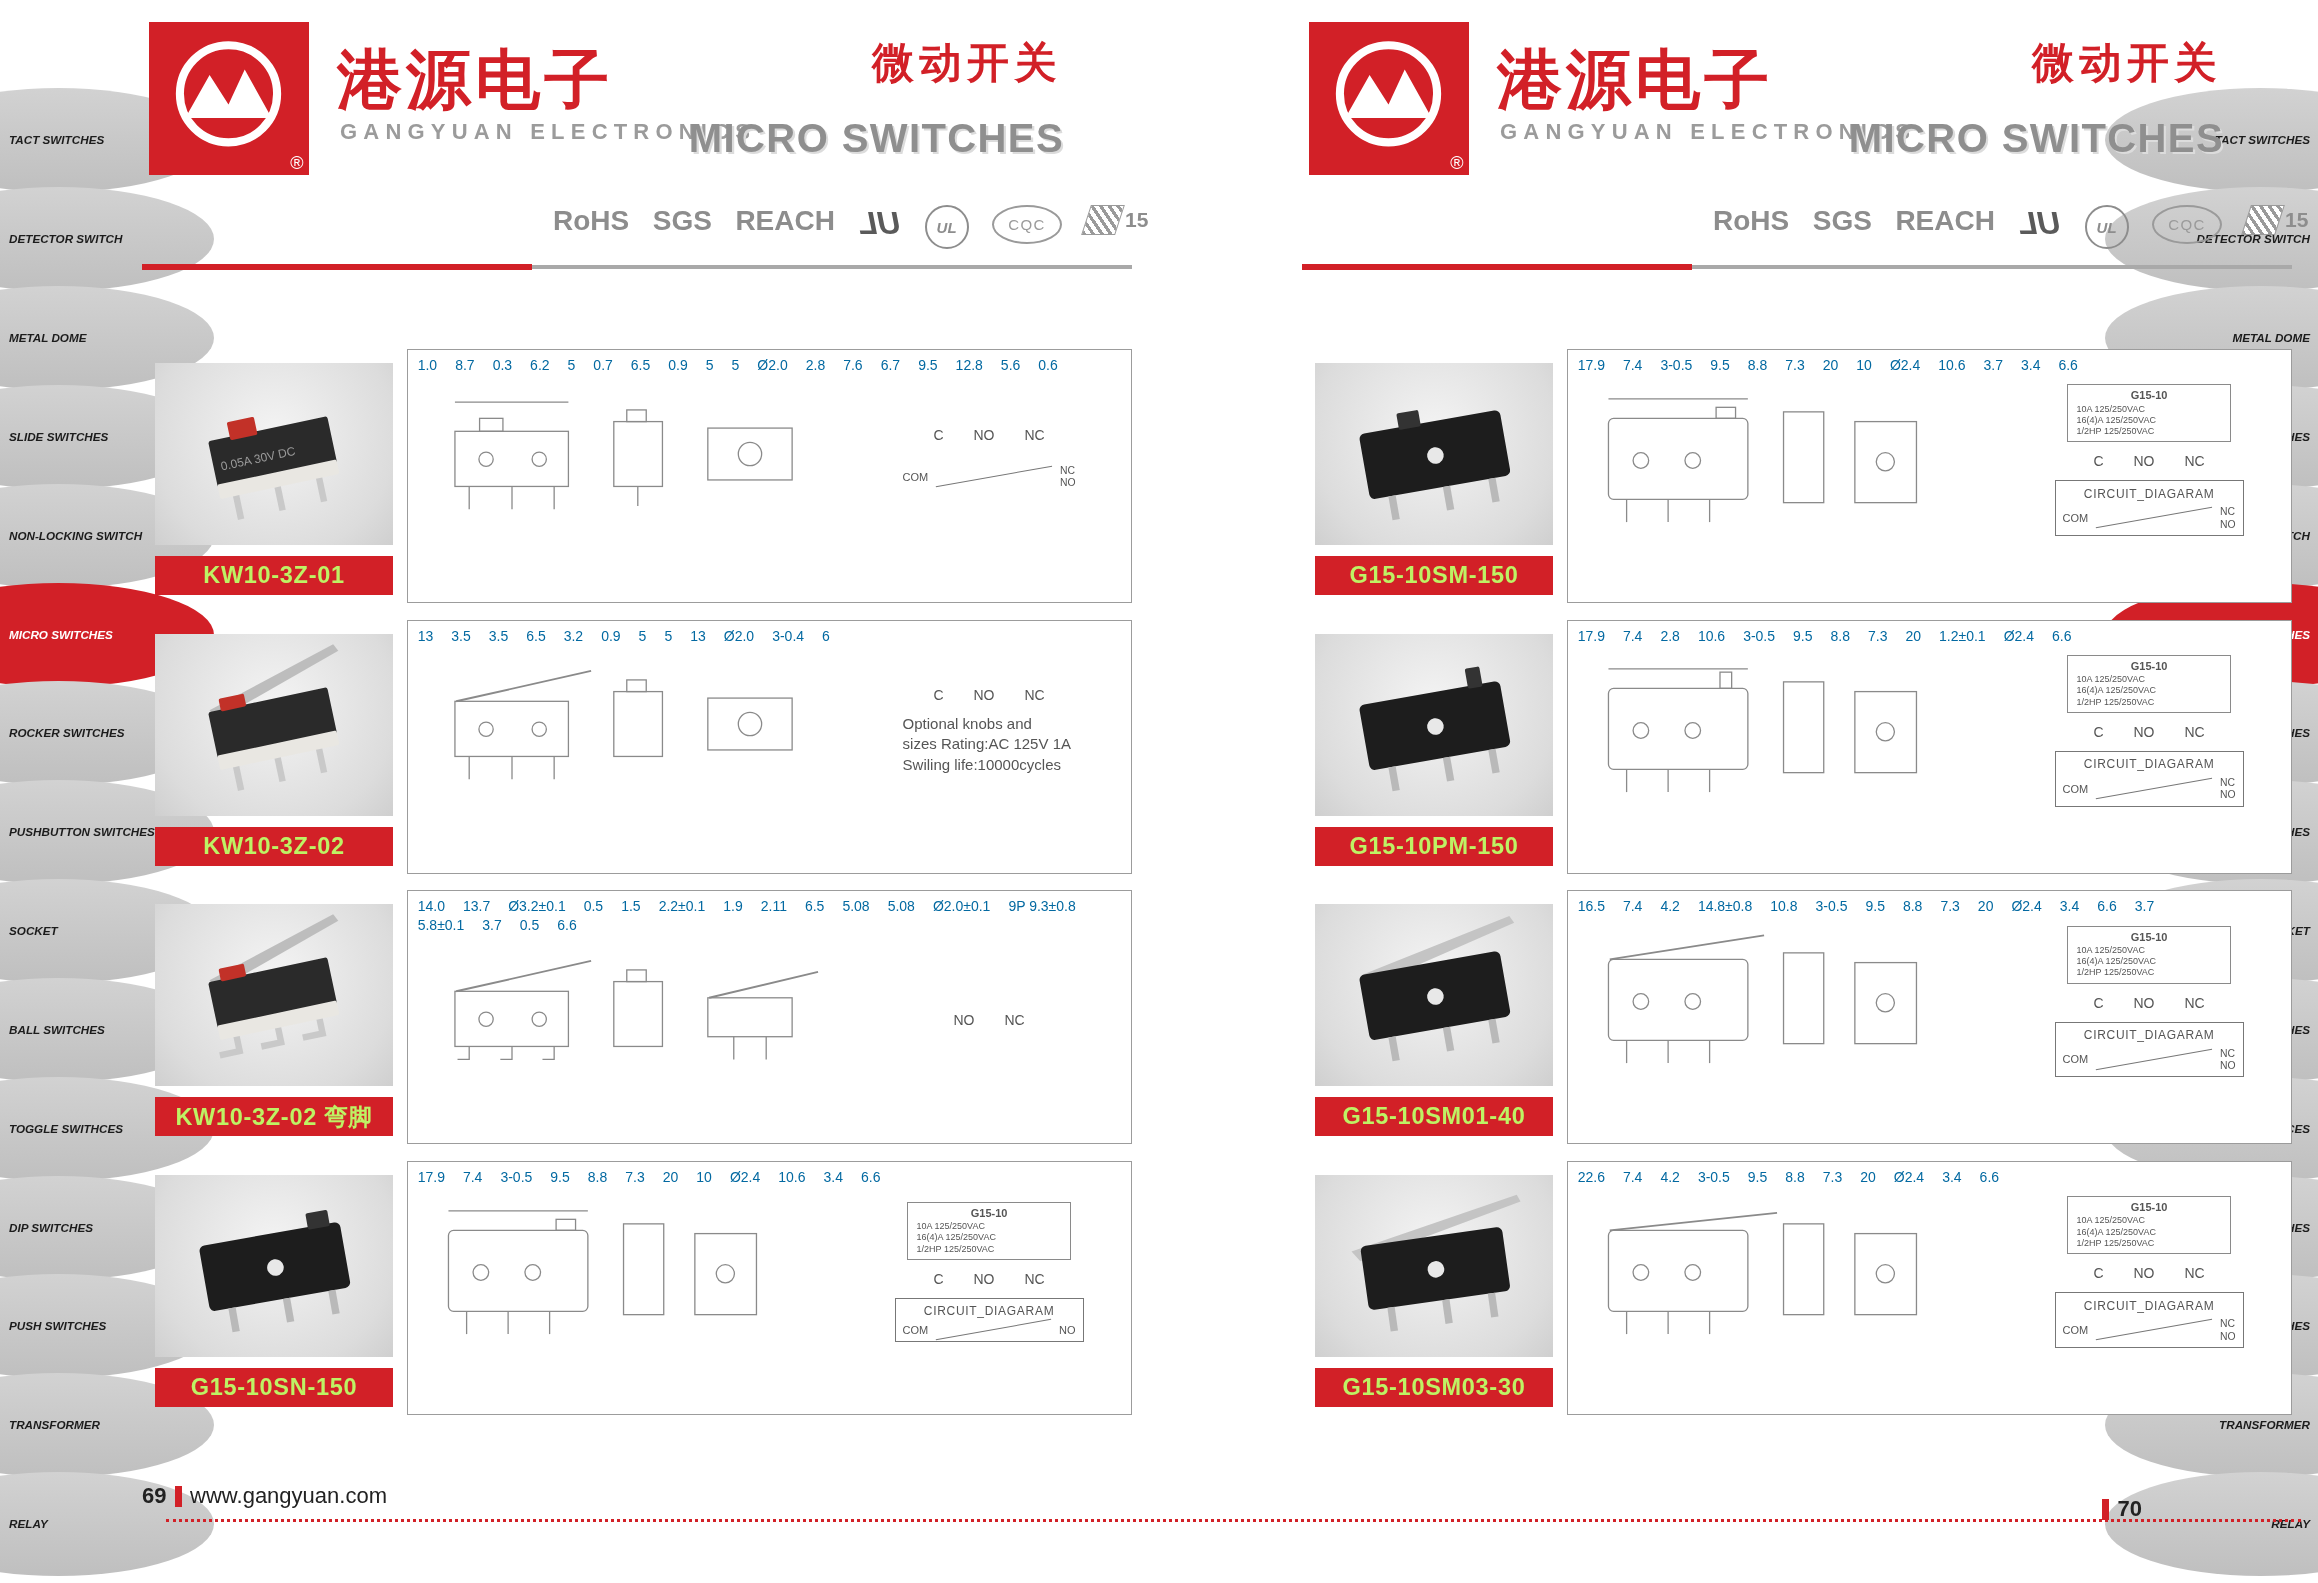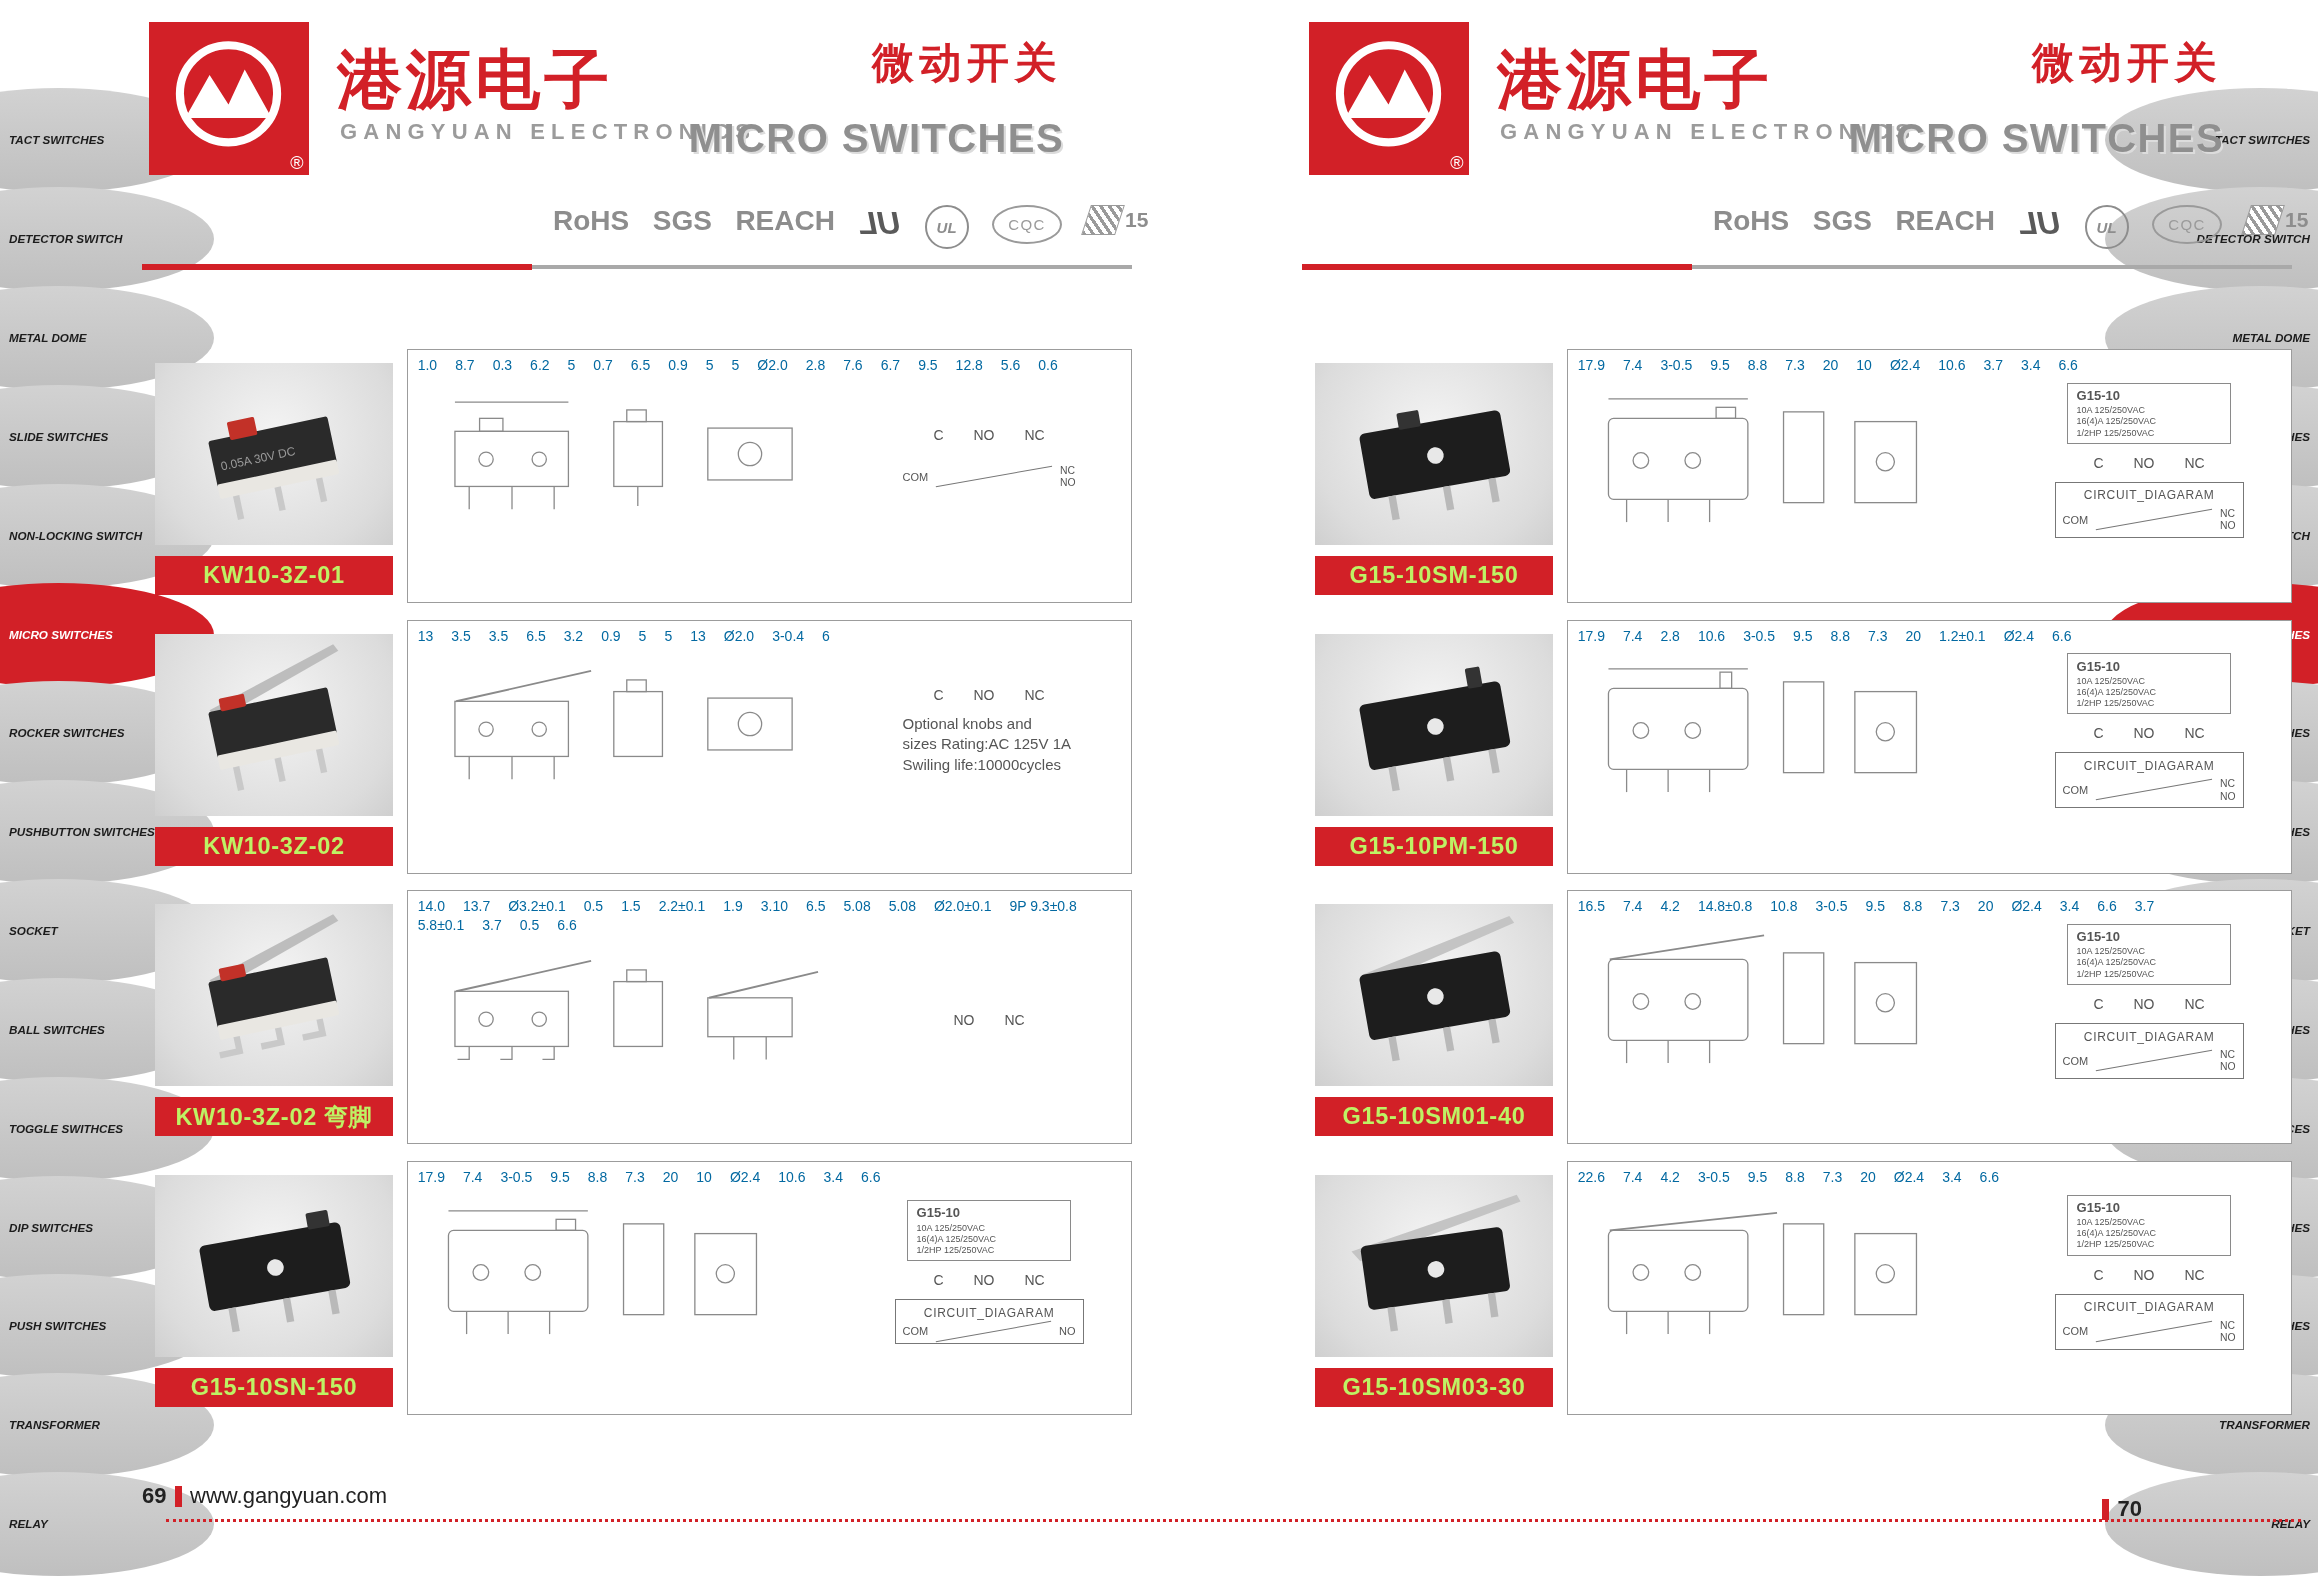--- a/index.html
+++ b/index.html
@@ -53,21 +53,21 @@
          display:flex;align-items:center;justify-content:center;}
   .model-bar{position:absolute;left:0;top:207px;width:238px;height:39px;background:#d22027;color:#bef264;
              font-size:23.5px;font-weight:bold;display:flex;align-items:center;justify-content:center;letter-spacing:0.7px;}
   .draw{position:absolute;left:252px;top:0;width:723px;height:252px;border:1.4px solid #9c9c9c;background:#fff;}
   .dims{padding:7px 9.7px 0 9.7px;display:flex;flex-wrap:wrap;gap:2.8px 18px;font-size:14px;color:#0369a1;}
   .draw-main{display:flex;align-items:center;justify-content:space-around;padding:2.8px 12.4px 0 5.5px;}
   .schem{width:415px;height:169px;flex:none;}
   .side-col{display:flex;flex-direction:column;gap:11px;align-items:center;width:228px;}
   .terms{display:flex;gap:30px;font-size:14px;color:#555;}
   .stamp{border:1.4px solid #8a8a8a;padding:4.1px 8.3px;color:#555;min-width:145px;}
-  .stamp-model{font-weight:bold;font-size:13px;margin-bottom:2.1px;}
+  .stamp-model{font-weight:bold;font-size:11px;margin-bottom:2.1px;text-align:center;}
   .stamp-rating span{display:block;font-size:9px;line-height:1.25;}
   .circuit{border:1.4px solid #777;width:173px;padding:5.5px 7px;color:#555;}
   .circuit.plain{border:none;}
   .circuit-title{font-size:12px;text-align:center;letter-spacing:0.7px;}
   .circuit-body{display:flex;justify-content:space-between;align-items:center;margin-top:5.5px;font-size:11px;}
   .sw-line{flex:1;height:1.4px;background:#777;margin:0 7px;transform:rotate(-10deg);}
   .nc-no{display:flex;flex-direction:column;gap:1.4px;font-size:10.4px;align-items:flex-start;}
   .note{width:173px;color:#555;}
   .note span{display:block;font-size:15px;line-height:1.35;}
 
@@ -314,21 +314,21 @@
       <div class="model-bar">KW10-3Z-02 弯脚</div>
       <div class="draw">
         <div class="dims">
             <span>14.0</span>
             <span>13.7</span>
             <span>Ø3.2±0.1</span>
             <span>0.5</span>
             <span>1.5</span>
             <span>2.2±0.1</span>
             <span>1.9</span>
-            <span>3.10</span>
+            <span>2.11</span>
             <span>6.5</span>
             <span>5.08</span>
             <span>5.08</span>
             <span>Ø2.0±0.1</span>
             <span>9P 9.3±0.8</span>
             <span>5.8±0.1</span>
             <span>3.7</span>
             <span>0.5</span>
             <span>6.6</span>
           </div>

